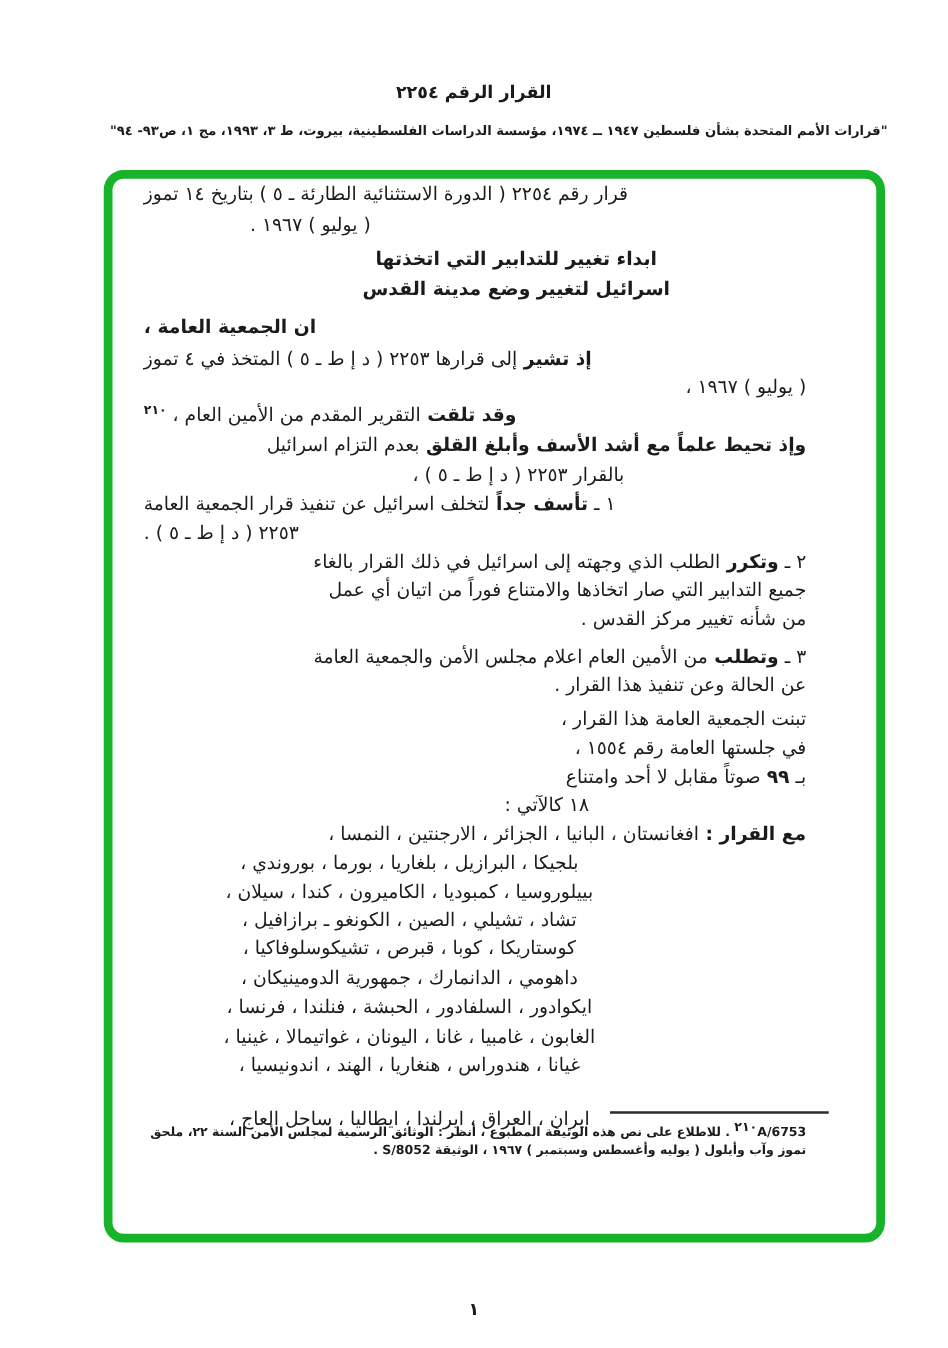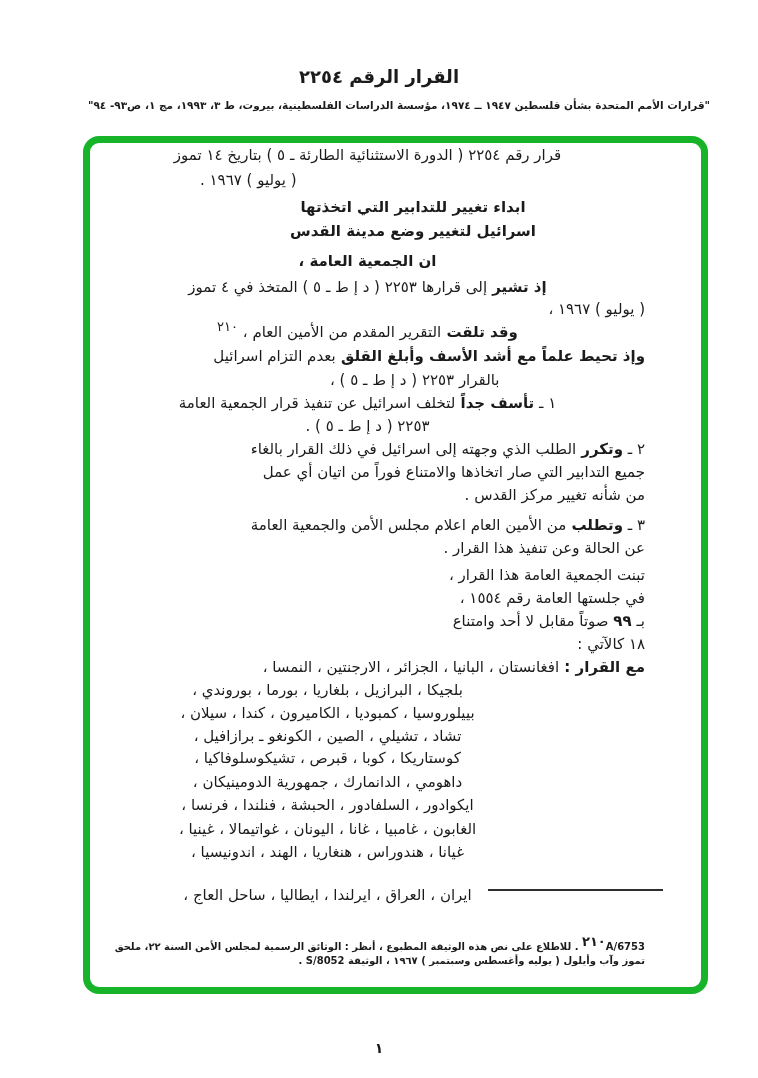--- a/index.html
+++ b/index.html
@@ -4,51 +4,51 @@
 <style>
   html,body{margin:0;padding:0;}
   body{
     width:758px;height:1078px;background:#ffffff;
     font-family:"DejaVu Sans",sans-serif;color:#1b1b1b;
     position:relative;overflow:hidden;
   }
   .page{position:absolute;left:0;top:0;width:758px;height:1078px;}
   .hdr-title{
     position:absolute;top:66px;left:0;width:758px;text-align:center;
-    font-size:18px;font-weight:bold;direction:rtl;
+    font-size:14px;font-weight:bold;direction:rtl;
   }
   .hdr-sub{
     position:absolute;top:99px;left:0;width:758px;text-align:center;
     font-size:10.5px;font-weight:bold;direction:rtl;
     padding-left:40px;box-sizing:border-box;white-space:nowrap;
   }
   .frame{
     position:absolute;left:83px;top:136px;width:611px;height:844px;
     border:7px solid #17b42a;border-radius:16px;background:transparent;
   }
   .content{position:absolute;left:115px;top:0;width:530px;direction:rtl;}
   .ln{
     position:absolute;left:0;width:530px;height:23px;line-height:23px;
     font-size:15px;white-space:nowrap;box-sizing:border-box;direction:rtl;
   }
   .ln b{font-weight:bold;}
   .bold{font-weight:bold;}
   .ctr{text-align:center;padding-left:66px;}
-  .r25{text-align:center;padding-right:25px;}
+  .r25{text-align:left;padding-right:25px;}
   .rf{text-align:right;}
   .rInd{text-align:center;padding-right:105px;}
   .lA{text-align:left;padding-left:85px;}
   .lB{text-align:right;padding-left:95px;}
   .lC{text-align:left;padding-left:215px;}
-  .lD{text-align:right;padding-left:115px;}
-  sup{font-size:13px;line-height:0;vertical-align:super;}
+  .lD{text-align:center;padding-left:115px;}
+  sup{font-size:10px;line-height:0;vertical-align:super;font-weight:bold;}
   .divider{position:absolute;left:488px;top:889px;width:175px;height:2px;background:#2e2e2e;}
   .fn{
     position:absolute;left:115px;width:530px;direction:rtl;
-    font-size:10px;font-weight:bold;line-height:15px;white-space:nowrap;box-sizing:border-box;margin-top:40px;
+    font-size:10px;font-weight:bold;line-height:15px;white-space:nowrap;box-sizing:border-box;
   }
   .fn1{top:899px;text-align:right;}
   .fn2{top:913px;text-align:right;padding-left:95px;}
   .pagenum{
     position:absolute;top:1040px;left:0;width:758px;text-align:center;
     font-size:14px;font-weight:bold;direction:rtl;
   }
 </style>
 </head>
 <body>

